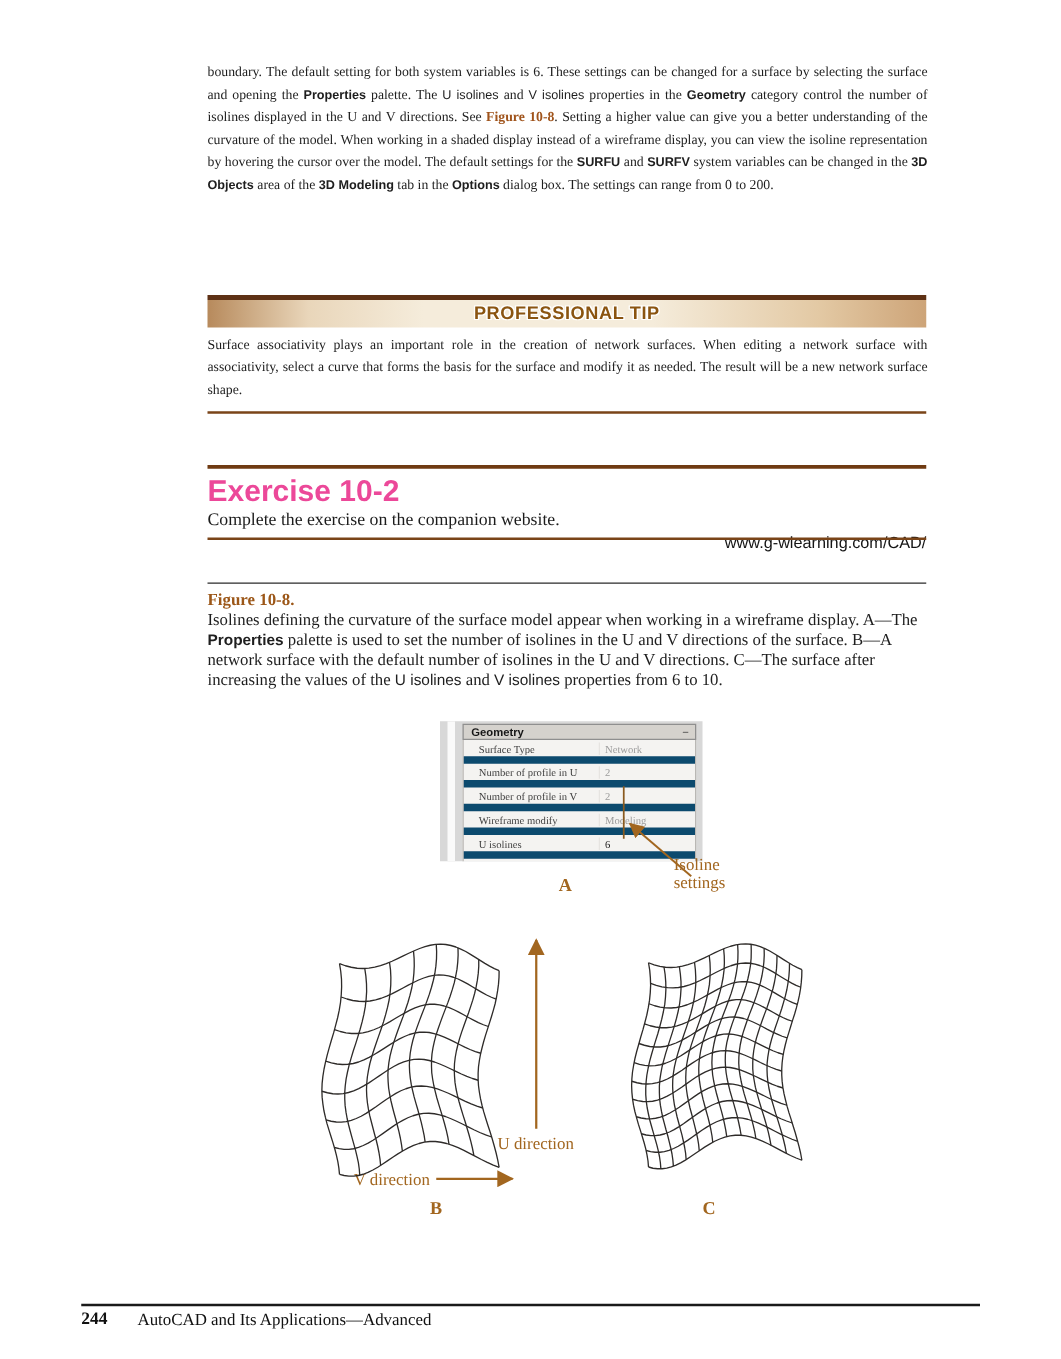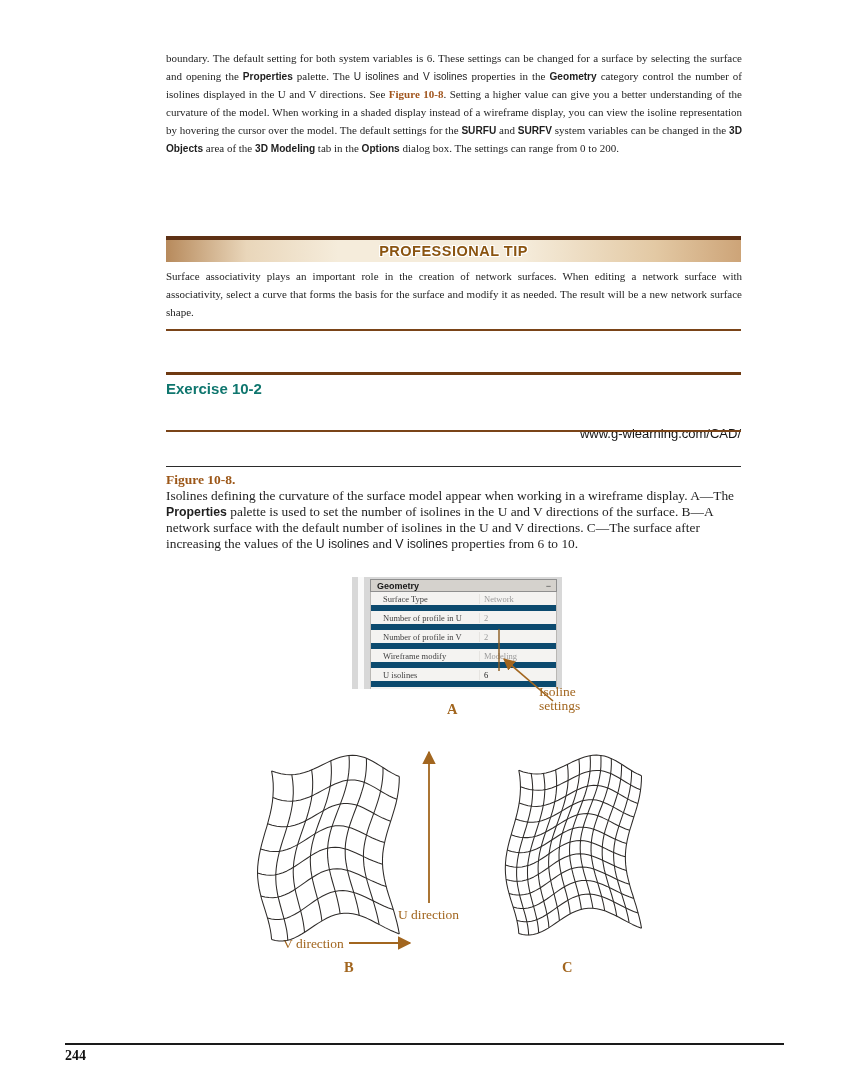--- a/index.html
+++ b/index.html
@@ -17,21 +17,21 @@
   .tip-topbar{width:575px;height:4px;background:#5e3115;}
   .tip-banner{width:575px;height:22px;display:flex;align-items:center;justify-content:center;
     background:linear-gradient(90deg,#b78a5c 0%,#e9d6ba 14%,#f5ecdb 30%,#f5ecdb 62%,#e3c9a4 85%,#cda478 100%);}
   .tip-banner span{font-family:"Liberation Sans",sans-serif;font-weight:bold;font-size:14.5px;
     letter-spacing:.5px;color:#8a5410;
     text-shadow:1px 1px 0 #fff,-1px -1px 0 #fff,1px -1px 0 #fff,-1px 1px 0 #fff;}
   .rule-brown2{height:2px;background:#7a4418;}
   .rule-brown3{height:3px;background:#6f3a12;}
   .rule-thin-black{height:1px;background:#2b2b2b;}
 
-  .ex-title{font-family:"Liberation Sans",sans-serif;font-weight:bold;font-size:15px;color:#0f766e;}
+  .ex-title{font-family:"Liberation Sans",sans-serif;font-weight:bold;font-size:24px;color:#ec4899;}
   .ex-url{font-family:"Liberation Sans",sans-serif;font-size:13px;color:#151515;}
   .ex-desc{font-size:14.2px;}
 
   .fig-label{font-weight:bold;font-size:13.5px;color:#9c5718;}
   .fig-caption{width:576px;font-size:13.4px;line-height:15.5px;color:#1e1e1e;}
 
   
   .palette{width:210px;height:112px;background:#d8d8d8;overflow:hidden;}
   .pal-strip{position:absolute;left:6px;top:0;width:6px;height:112px;background:#fafafa;}
   .pal-panel{position:absolute;left:18px;top:2px;width:187px;}
@@ -68,20 +68,21 @@
   <div class="abs tip-topbar" style="left:166px;top:236px;"></div>
   <div class="abs tip-banner" style="left:166px;top:240px;justify-content:center;">
     <span>PROFESSIONAL TIP</span>
   </div>
   <div class="abs bodytext" style="left:166px;top:268px;">Surface associativity plays an important role in the creation of network surfaces. When editing a network surface with associativity, select a curve that forms the basis for the surface and modify it as needed. The result will be a new network surface shape.</div>
   <div class="abs rule-brown2" style="left:166px;top:329px;width:575px;"></div>
 
   <div class="abs rule-brown3" style="left:166px;top:372px;width:575px;"></div>
   <div class="abs ex-title" style="left:166px;top:380px;">Exercise 10-2</div>
   <div class="abs ex-url" style="left:565px;top:386px;width:176px;text-align:right;margin-top:40px;">www.g-wlearning.com/CAD/</div>
+  <div class="abs ex-desc" style="left:166px;top:408px;">Complete the exercise on the companion website.</div>
   <div class="abs rule-brown2" style="left:166px;top:430px;width:575px;"></div>
 
   <div class="abs rule-thin-black" style="left:166px;top:466px;width:575px;"></div>
   <div class="abs fig-label" style="left:166px;top:472px;">Figure 10-8.</div>
   <div class="abs fig-caption" style="left:166px;top:488px;"><span>Isolines defining the curvature of the surface model appear when working in a wireframe display. A—The </span><span class="seg-bs">Properties</span><span> palette is used to set the number of isolines in the U and V directions of the surface. B—A network surface with the default number of isolines in the U and V directions. C—The surface after increasing the values of the </span><span class="seg-sn">U isolines</span><span> and </span><span class="seg-sn">V isolines</span><span> properties from 6 to 10.</span></div>
 
   <div class="abs palette" style="left:352px;top:577px;">
     <div class="pal-strip"></div>
     <div class="pal-panel">
       <div class="cat-header">
@@ -183,14 +184,15 @@
         <polyline points="513.1,907.0 516.9,908.0 520.7,908.5 524.4,908.5 528.1,908.0 531.9,907.0 535.6,905.6 539.3,903.7 543.0,901.5 546.8,899.0 550.5,896.3 554.3,893.6 558.1,890.9 562.0,888.3 565.8,886.0 569.8,884.0 573.7,882.4 577.7,881.2 581.7,880.6 585.8,880.4 590.0,880.8 594.1,881.6 598.4,882.9 602.7,884.5 607.0,886.4 611.3,888.5 615.8,890.7 620.2,892.9 624.7,895.0 629.2,896.8 633.8,898.4" fill="none" stroke="#2e2b29" stroke-width="1.05" stroke-linejoin="round"></polyline>
         <polyline points="631.6,770.6 631.5,776.0 631.1,781.2 630.4,786.4 629.5,791.6 628.3,796.7 626.9,801.7 625.4,806.8 623.8,811.7 622.1,816.7 620.4,821.6 618.8,826.4 617.3,831.3 616.0,836.2 615.0,841.0 614.2,845.9 613.7,850.7 613.6,855.6 613.8,860.5 614.3,865.4 615.1,870.4 616.2,875.4 617.5,880.4 619.0,885.5 620.5,890.7 622.2,895.9 623.8,901.1 625.4,906.4 626.8,911.8 628.1,917.2 629.1,922.7" fill="none" stroke="#2e2b29" stroke-width="1.05" stroke-linejoin="round"></polyline>
         <polyline points="516.9,920.4 520.5,921.3 524.2,921.8 527.9,921.8 531.5,921.3 535.2,920.3 538.9,918.8 542.6,917.0 546.3,914.7 550.1,912.3 553.9,909.6 557.7,906.9 561.5,904.2 565.4,901.7 569.3,899.4 573.3,897.4 577.3,895.9 581.4,894.8 585.5,894.2 589.7,894.1 593.9,894.5 598.1,895.4 602.4,896.8 606.8,898.5 611.2,900.5 615.6,902.7 620.0,905.0 624.5,907.3 629.1,909.4 633.6,911.4 638.2,913.1" fill="none" stroke="#2e2b29" stroke-width="1.05" stroke-linejoin="round"></polyline>
         <polyline points="641.5,775.7 641.4,780.9 641.0,786.1 640.4,791.2 639.5,796.3 638.4,801.3 637.1,806.3 635.7,811.2 634.1,816.1 632.6,821.0 631.1,825.9 629.6,830.7 628.3,835.6 627.2,840.4 626.3,845.3 625.7,850.2 625.4,855.1 625.4,860.0 625.7,864.9 626.3,869.9 627.2,874.9 628.4,880.0 629.7,885.1 631.2,890.3 632.9,895.5 634.5,900.8 636.2,906.2 637.7,911.6 639.2,917.1 640.5,922.6 641.5,928.2" fill="none" stroke="#2e2b29" stroke-width="1.05" stroke-linejoin="round"></polyline>
         <polyline points="518.8,933.6 522.4,934.6 526.1,935.0 529.7,935.0 533.4,934.5 537.1,933.5 540.8,932.1 544.5,930.3 548.3,928.1 552.1,925.6 555.9,923.0 559.8,920.4 563.7,917.7 567.7,915.3 571.7,913.0 575.8,911.2 579.9,909.7 584.0,908.7 588.2,908.2 592.5,908.2 596.8,908.7 601.1,909.7 605.5,911.1 609.9,912.9 614.4,915.0 618.9,917.3 623.4,919.7 627.9,922.1 632.4,924.4 636.9,926.4 641.5,928.2" fill="none" stroke="#2e2b29" stroke-width="1.05" stroke-linejoin="round"></polyline>
       </g>
   </svg>
 
   <div class="abs footer-rule" style="left:65px;top:1043px;width:719px;"></div>
   <div class="abs footer-num" style="left:65px;top:1048px;">244</div>
+  <div class="abs footer-title" style="left:110px;top:1048px;">AutoCAD and Its Applications—Advanced</div>
 
 </div>
 
 </body></html>

